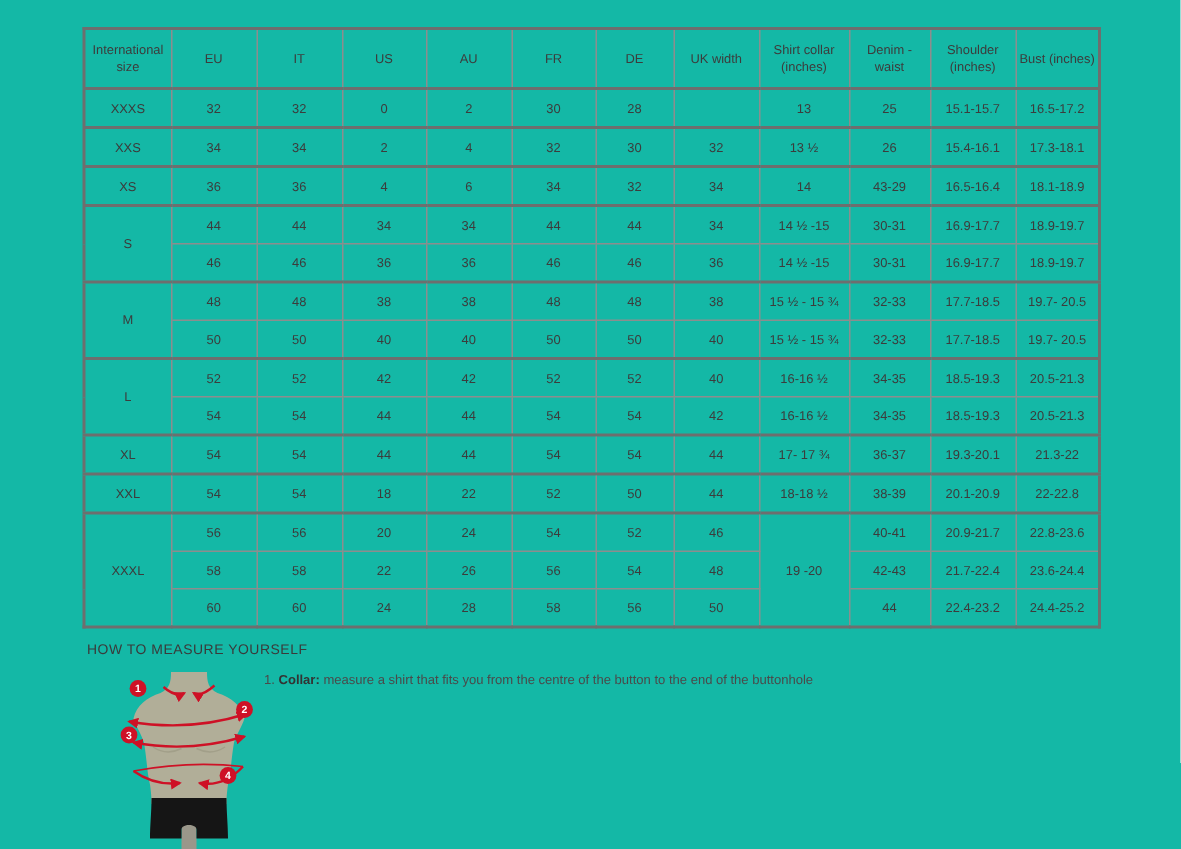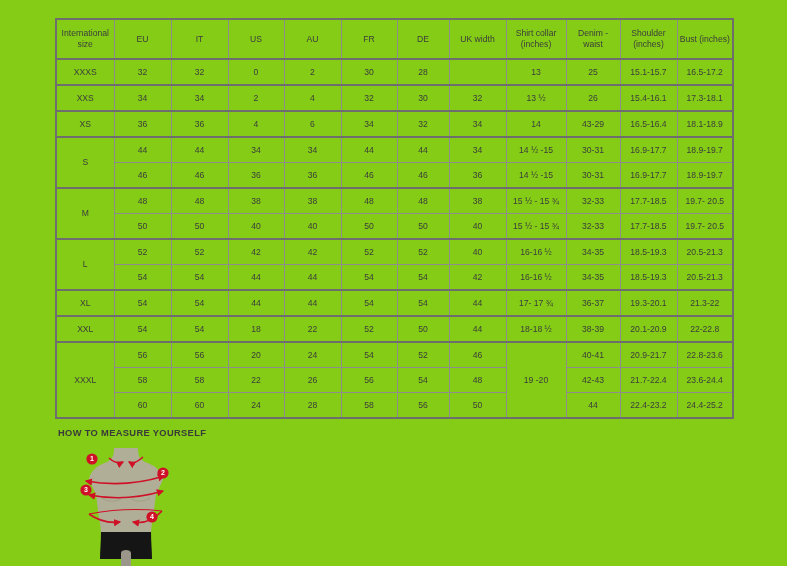--- a/index.html
+++ b/index.html
@@ -1,17 +1,17 @@
 <!DOCTYPE html>
 <html><head>
 <meta charset="utf-8">
 <style>
   html,body{margin:0;padding:0;background:#ffffff;}
   .sheet{
-    position:relative;width:787px;height:566px;background:#84cc16;overflow:hidden;
+    position:relative;width:787px;height:566px;background:#14b8a6;overflow:hidden;
     font-family:"Liberation Sans", sans-serif;
   }
   
   .size-table{
     position:absolute;left:55px;top:18px;
     border-collapse:collapse;table-layout:fixed;
     border:2px solid #6e6e6e;
   }
   .size-table th,.size-table td{
     border:1px solid #8d8d8d;
@@ -22,21 +22,21 @@
   }
   .size-table th{height:38px;}
   .size-table td{height:24px;}
   .size-table tr.group-start th,
   .size-table tr.group-start td{border-top:2px solid #6e6e6e;}
   .size-table thead th{border-bottom:2px solid #6e6e6e;}
   .size-table tr.sub td{border-top:1px solid #c3c3c3;}
   
   .measure-heading{
     position:absolute;left:58px;top:428px;margin:0;
-    font-size:9.3px;font-weight:700;color:#3a3a3a;letter-spacing:.35px;
+    font-size:9.3px;font-weight:400;color:#3a3a3a;letter-spacing:.35px;
   }
   .figure-wrap{position:absolute;left:55px;top:446px;width:120px;height:120px;}
   .instructions{
     position:absolute;left:176px;top:444px;margin:0;padding:0;list-style:none;
     font-size:8.7px;color:#4a4a4a;
   }
   .instructions li{height:19px;line-height:19px;white-space:nowrap;}
   .instructions b{color:#333333;}
 </style>
 </head>
@@ -309,15 +309,16 @@
         <text x="31" y="46.4" text-anchor="middle" font-size="7" font-weight="bold" fill="#ffffff">3</text>
       </g>
       <g>
         <circle cx="97" cy="71" r="5.6" fill="#ce1126"></circle>
         <text x="97" y="73.4" text-anchor="middle" font-size="7" font-weight="bold" fill="#ffffff">4</text>
       </g>
     </svg>
   </div>
 
   <ol class="instructions">
+      <li><span>1. </span><b>Collar:</b><span> measure a shirt that fits you from the centre of the button to the end of the buttonhole</span></li>
     </ol>
 
 </div>
 
 </body></html>

